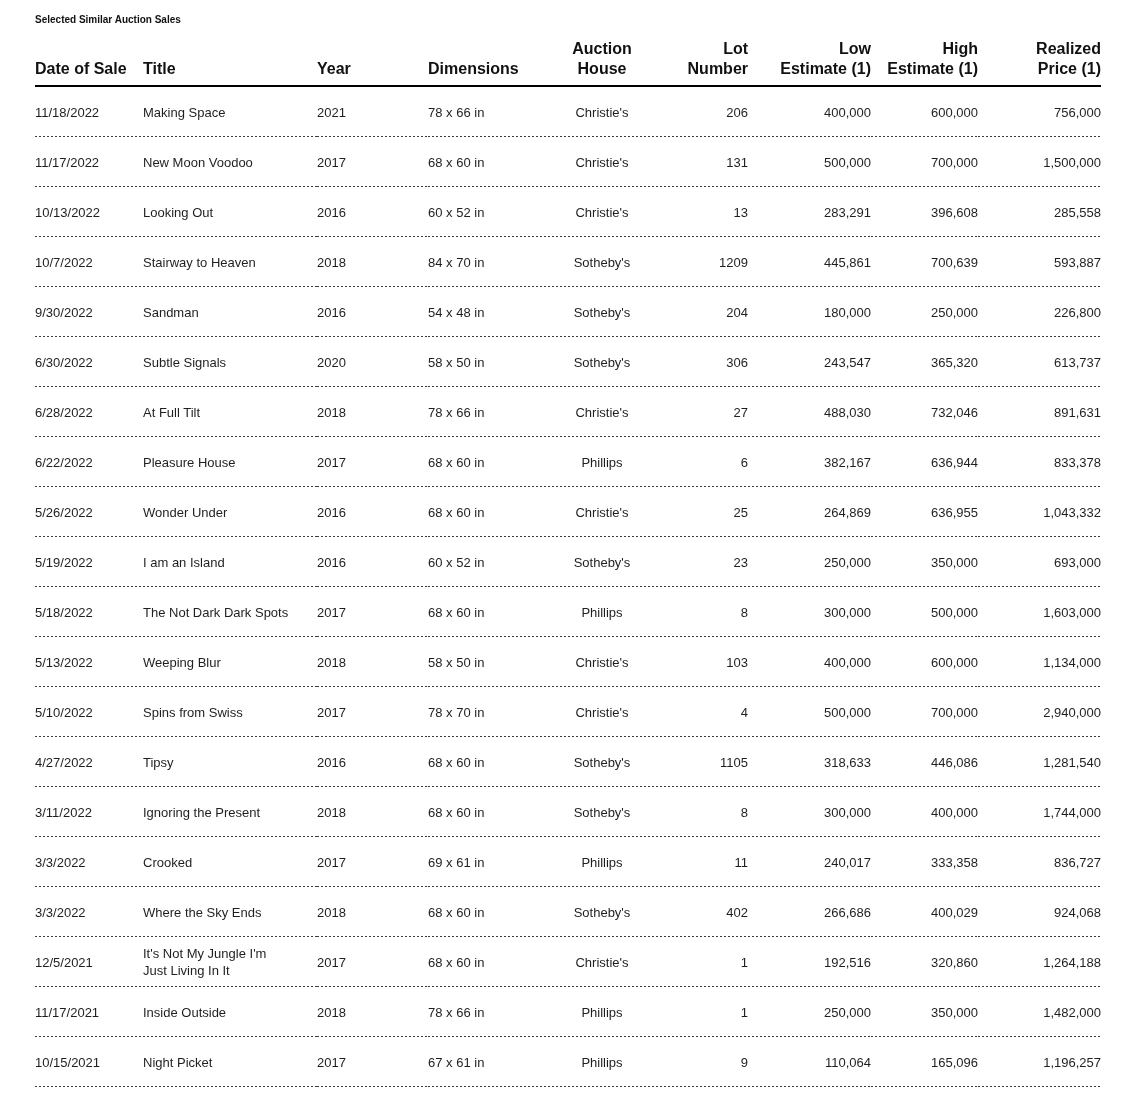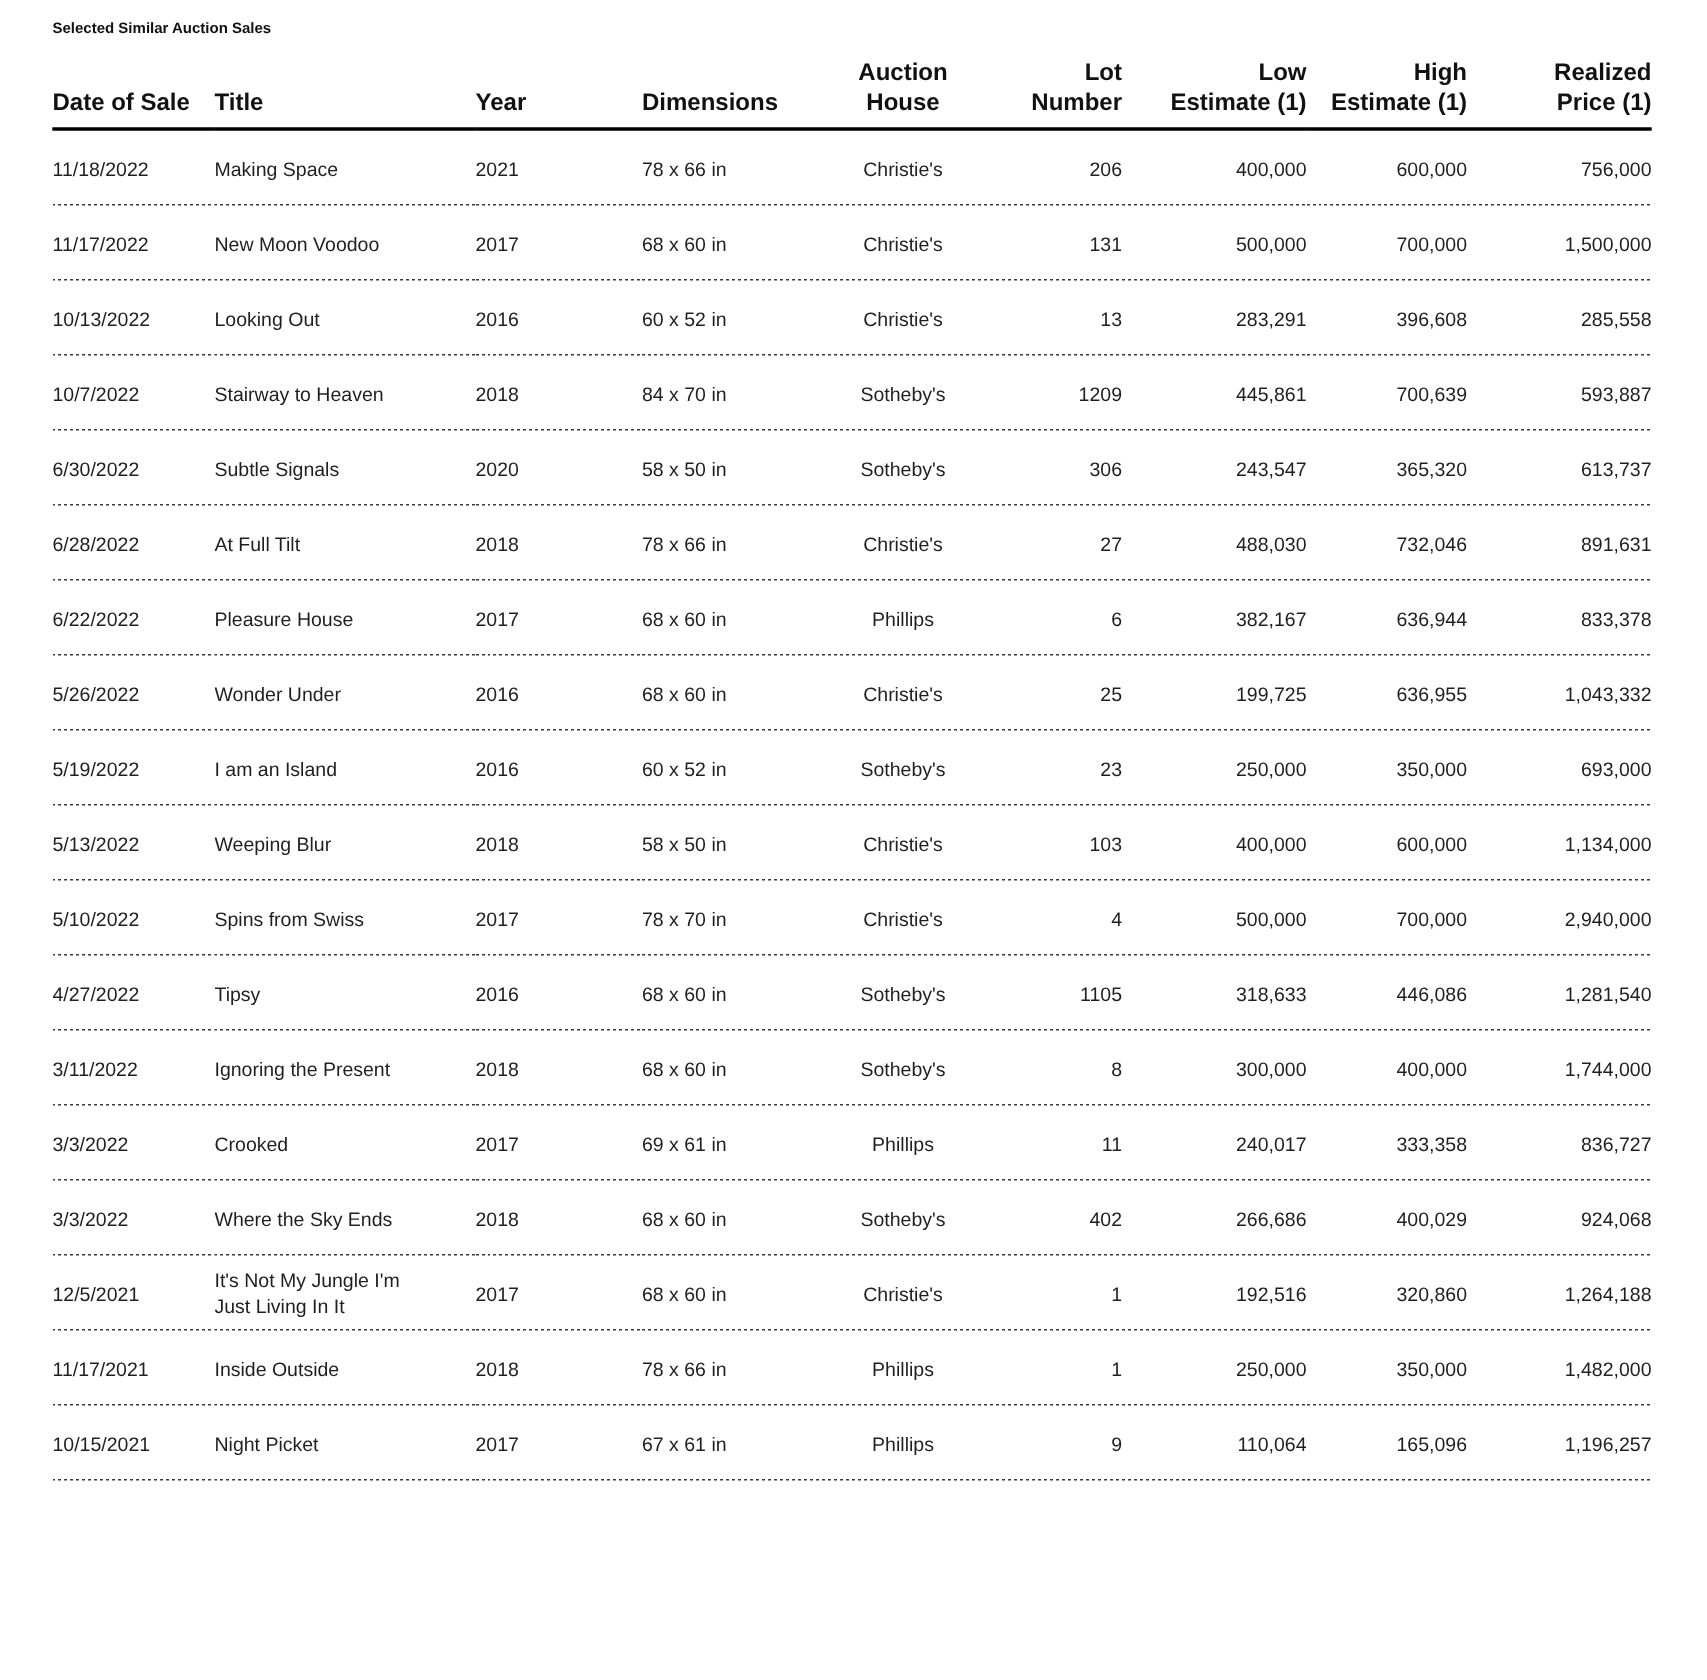--- a/index.html
+++ b/index.html
@@ -131,20 +131,31 @@
           <td class="al">Stairway to Heaven</td>
           <td class="al">2018</td>
           <td class="al">84 x 70 in</td>
           <td class="ac">Sotheby's</td>
           <td class="ar">1209</td>
           <td class="ar">445,861</td>
           <td class="ar">700,639</td>
           <td class="ar">593,887</td>
         </tr>
         <tr>
+          <td class="al">9/30/2022</td>
+          <td class="al">Sandman</td>
+          <td class="al">2016</td>
+          <td class="al">54 x 48 in</td>
+          <td class="ac">Sotheby's</td>
+          <td class="ar">204</td>
+          <td class="ar">180,000</td>
+          <td class="ar">250,000</td>
+          <td class="ar">226,800</td>
+        </tr>
+        <tr>
           <td class="al">6/30/2022</td>
           <td class="al">Subtle Signals</td>
           <td class="al">2020</td>
           <td class="al">58 x 50 in</td>
           <td class="ac">Sotheby's</td>
           <td class="ar">306</td>
           <td class="ar">243,547</td>
           <td class="ar">365,320</td>
           <td class="ar">613,737</td>
         </tr>
@@ -170,34 +181,45 @@
           <td class="ar">636,944</td>
           <td class="ar">833,378</td>
         </tr>
         <tr>
           <td class="al">5/26/2022</td>
           <td class="al">Wonder Under</td>
           <td class="al">2016</td>
           <td class="al">68 x 60 in</td>
           <td class="ac">Christie's</td>
           <td class="ar">25</td>
-          <td class="ar">199,725</td>
+          <td class="ar">264,869</td>
           <td class="ar">636,955</td>
           <td class="ar">1,043,332</td>
         </tr>
         <tr>
           <td class="al">5/19/2022</td>
           <td class="al">I am an Island</td>
           <td class="al">2016</td>
           <td class="al">60 x 52 in</td>
           <td class="ac">Sotheby's</td>
           <td class="ar">23</td>
           <td class="ar">250,000</td>
           <td class="ar">350,000</td>
           <td class="ar">693,000</td>
+        </tr>
+        <tr>
+          <td class="al">5/18/2022</td>
+          <td class="al">The Not Dark Dark Spots</td>
+          <td class="al">2017</td>
+          <td class="al">68 x 60 in</td>
+          <td class="ac">Phillips</td>
+          <td class="ar">8</td>
+          <td class="ar">300,000</td>
+          <td class="ar">500,000</td>
+          <td class="ar">1,603,000</td>
         </tr>
         <tr>
           <td class="al">5/13/2022</td>
           <td class="al">Weeping Blur</td>
           <td class="al">2018</td>
           <td class="al">58 x 50 in</td>
           <td class="ac">Christie's</td>
           <td class="ar">103</td>
           <td class="ar">400,000</td>
           <td class="ar">600,000</td>

